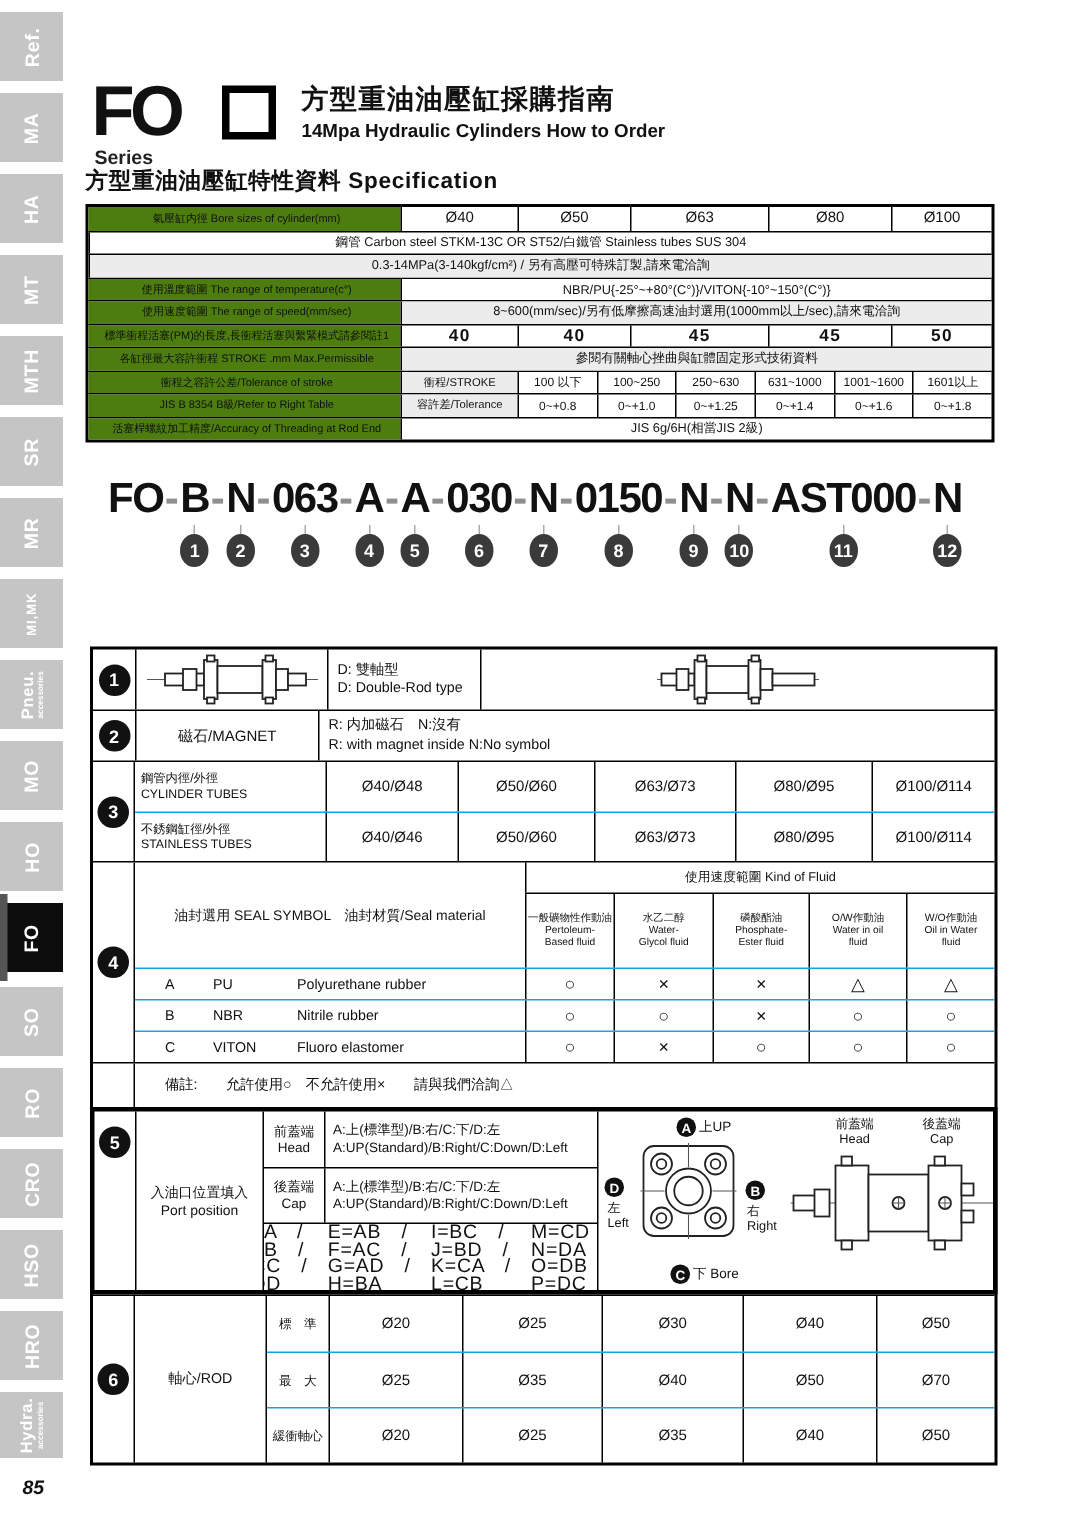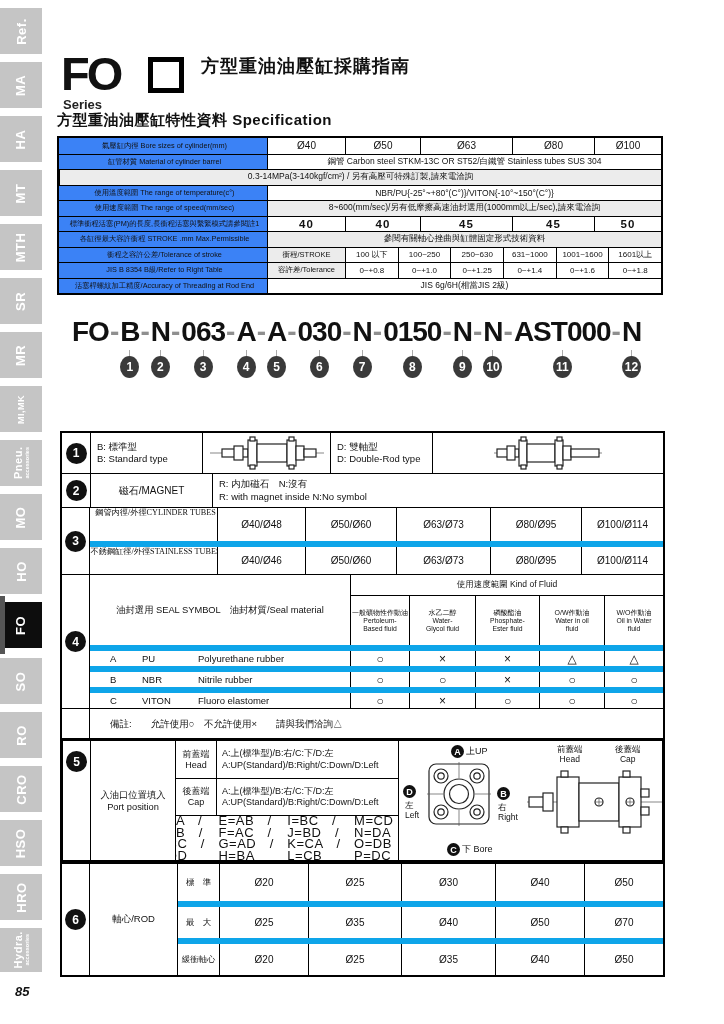--- a/index.html
+++ b/index.html
@@ -29,21 +29,21 @@
   
   .r { display:flex; }
   .c { border-left:1px solid #000; display:flex; align-items:center; justify-content:center;
        overflow:hidden; }
   .c.first { border-left:none; }
 
   
   .spec { position:absolute; left:57px; top:136px; width:606px; border:2px solid #000; background:#fff; }
   .srow { display:flex; height:15.5px; border-top:1px solid #000; }
   .srow.first { border-top:none; }
-  .slab { width:208px; background:#3b82f6; font-size:7.3px; display:flex; align-items:center;
+  .slab { width:208px; background:#4d7c0f; font-size:7.3px; display:flex; align-items:center;
           padding-left:3px; white-space:nowrap; overflow:hidden; }
   .sc40 { width:78px; } .sc50 { width:75px; } .sc63 { width:92px; } .sc80 { width:82px; } .sc100 { flex:1; }
   .ssub { width:78px; font-size:7.5px; }
   .s6 { flex:1; font-size:8px; }
   .sval { font-size:10px; }
   .sspan { flex:1; font-size:8.5px; }
   .shade { background:#ececec; }
   .spm { font-size:11.5px; font-weight:bold; letter-spacing:1px; }
 
   
@@ -58,24 +58,24 @@
   
   .order { position:absolute; left:60px; top:431px; width:605px; border:2px solid #000; background:#fff; }
   .orow { border-top:1px solid #000; }
   .orow.first { border-top:none; }
   .ncell { width:28px; display:flex; align-items:center; justify-content:center; }
   .ncirc { width:21px; height:21px; border-radius:50%; background:#111; color:#fff; font-size:12px;
            font-weight:bold; display:flex; align-items:center; justify-content:center; }
   .lab { font-size:10px; }
   .txt2 { flex-direction:column; align-items:flex-start; justify-content:center; padding-left:6px;
           font-size:9.5px; line-height:12.5px; white-space:nowrap; }
-  .subrow { display:flex; border-top:6px solid #0ea5e9; }
+  .subrow { display:flex; border-top:1px solid #0ea5e9; }
   .subrow.first { border-top:none; }
-  .lab2 { align-items:flex-start; justify-content:center; padding-left:4px;
-          font-size:8.2px; line-height:10.5px; white-space:nowrap;font-family:Liberation Serif, serif; }
+  .lab2 { flex-direction:column; align-items:flex-start; justify-content:center; padding-left:4px;
+          font-size:8.2px; line-height:10.5px; white-space:nowrap; }
   .v { font-size:10px; }
   .band { height:20px; border-left:1px solid #000; display:flex; align-items:center; justify-content:center; font-size:8.5px; }
   .fl { flex-direction:column; justify-content:center; text-align:center; }
   .fl .cjk { font-size:7px; line-height:9px; white-space:nowrap; }
   .fl .en { font-size:6.8px; line-height:8.5px; white-space:pre-line; }
   .mat-cell { justify-content:flex-start; padding-left:20px; font-size:9.5px; white-space:nowrap; }
   .mat-cell .code { width:32px; } .mat-cell .mm { width:56px; }
   .mark { font-size:12px; }
   .notecell { flex-direction:column; align-items:flex-start; justify-content:center; padding-left:20px;
               font-size:9.5px; line-height:13.5px; white-space:nowrap;gap:36px; }
@@ -155,36 +155,36 @@
     </div>
   <div class="tab" style="top: 928px; height: 44px;">
     <span class="rot"><span style="font-size:11px">Hydra.</span><span class="sub">accessories</span></span>
   </div>
   <div class="pagenum">85</div>
 
   <div class="fo-big">FO</div>
   <div class="series">Series</div>
   <div class="sq"></div>
   <div class="t1">方型重油油壓缸採購指南</div>
+  <div class="t2">14Mpa Hydraulic Cylinders How to Order</div>
   <div class="spec-title">
     <span>方型重油油壓缸特性資料</span>
     <span>Specification</span>
   </div>
 
   <div class="spec">
     <div class="srow first">
       <div class="slab c first">氣壓缸内徑 Bore sizes of cylinder(mm)</div>
       <div class="c sc40 sval">Ø40</div>
       <div class="c sc50 sval">Ø50</div>
       <div class="c sc63 sval">Ø63</div>
       <div class="c sc80 sval">Ø80</div>
       <div class="c sc100 sval">Ø100</div>
     </div>
     <div class="srow">
-      <div class="slab c first">缸管材質 Material of cylinder barrel</div>
       <div class="c sspan">鋼管 Carbon steel STKM-13C OR ST52/白鐵管 Stainless tubes SUS 304</div>
     </div>
     <div class="srow">
       <div class="c sspan shade">0.3-14MPa(3-140kgf/cm²) / 另有高壓可特殊訂製,請來電洽詢</div>
     </div>
     <div class="srow">
       <div class="slab c first">使用溫度範圍  The range of temperature(c°)</div>
       <div class="c sspan">NBR/PU{-25°~+80°(C°)}/VITON{-10°~150°(C°)}</div>
     </div>
     <div class="srow">
@@ -306,24 +306,20 @@
         <span class="mnum">12</span>
       </div>
   </div>
 
   <div class="order">
 
     <div class="orow first r" style="height:40px">
       <div class="ncell">
           <span class="ncirc">1</span>
         </div>
-      <div class="c txt2" style="width:112px">
-        <div>B: 標準型</div>
-        <div>B: Standard type</div>
-      </div>
       <div class="c" style="width:128px">
         <svg width="118" height="34" viewBox="0 0 118 34">
           <line class="thin" x1="2" y1="17" x2="116" y2="17"></line>
           <rect class="lnf" x="14" y="13" width="26" height="8"></rect>
           <rect class="lnf" x="26" y="10" width="9" height="14"></rect>
           <rect class="lnf" x="40" y="4" width="9" height="26"></rect>
           <rect class="lnf" x="42" y="1" width="5" height="4"></rect>
             <rect class="lnf" x="42" y="29" width="5" height="4"></rect>
           <rect class="lnf" x="49" y="8" width="30" height="18"></rect>
           <rect class="lnf" x="79" y="4" width="9" height="26"></rect>

